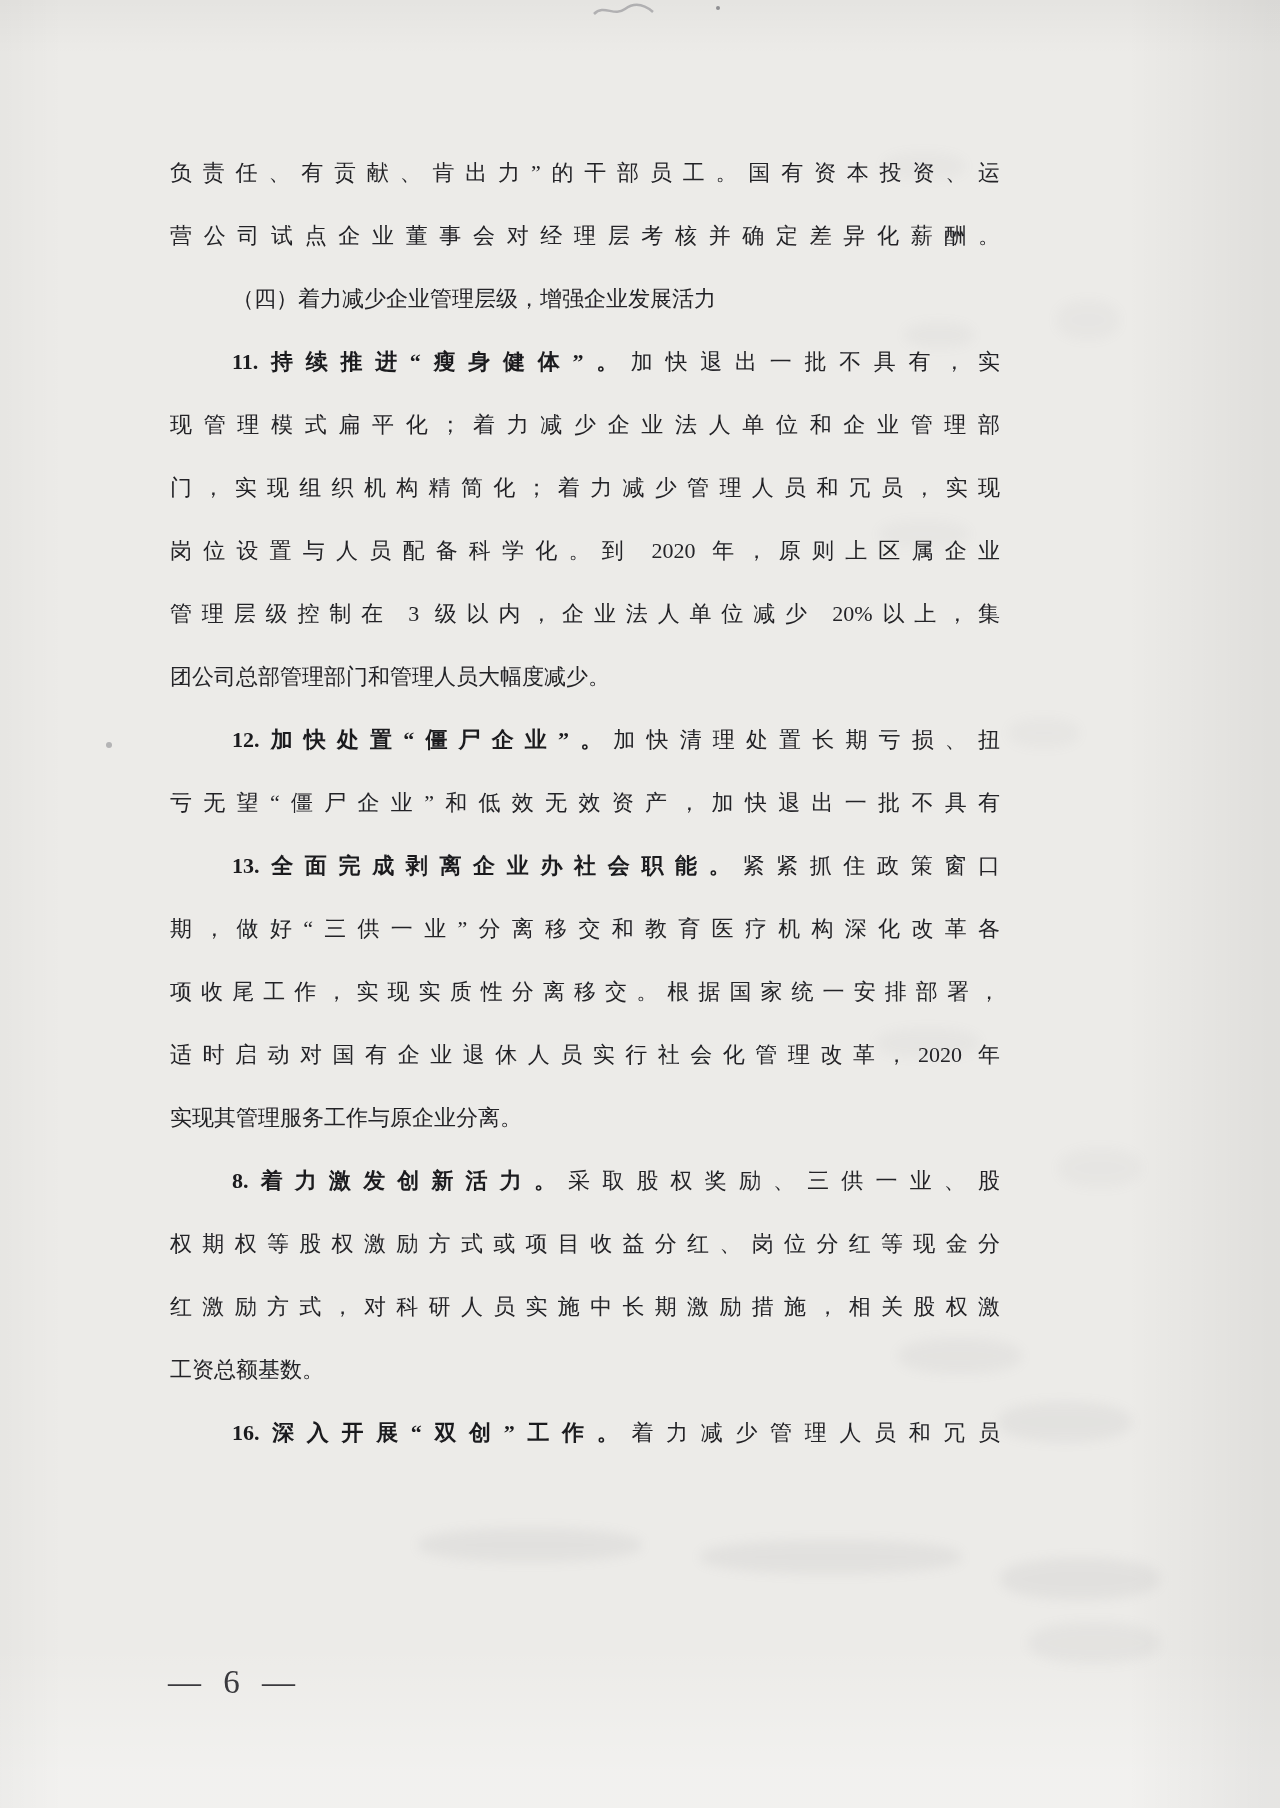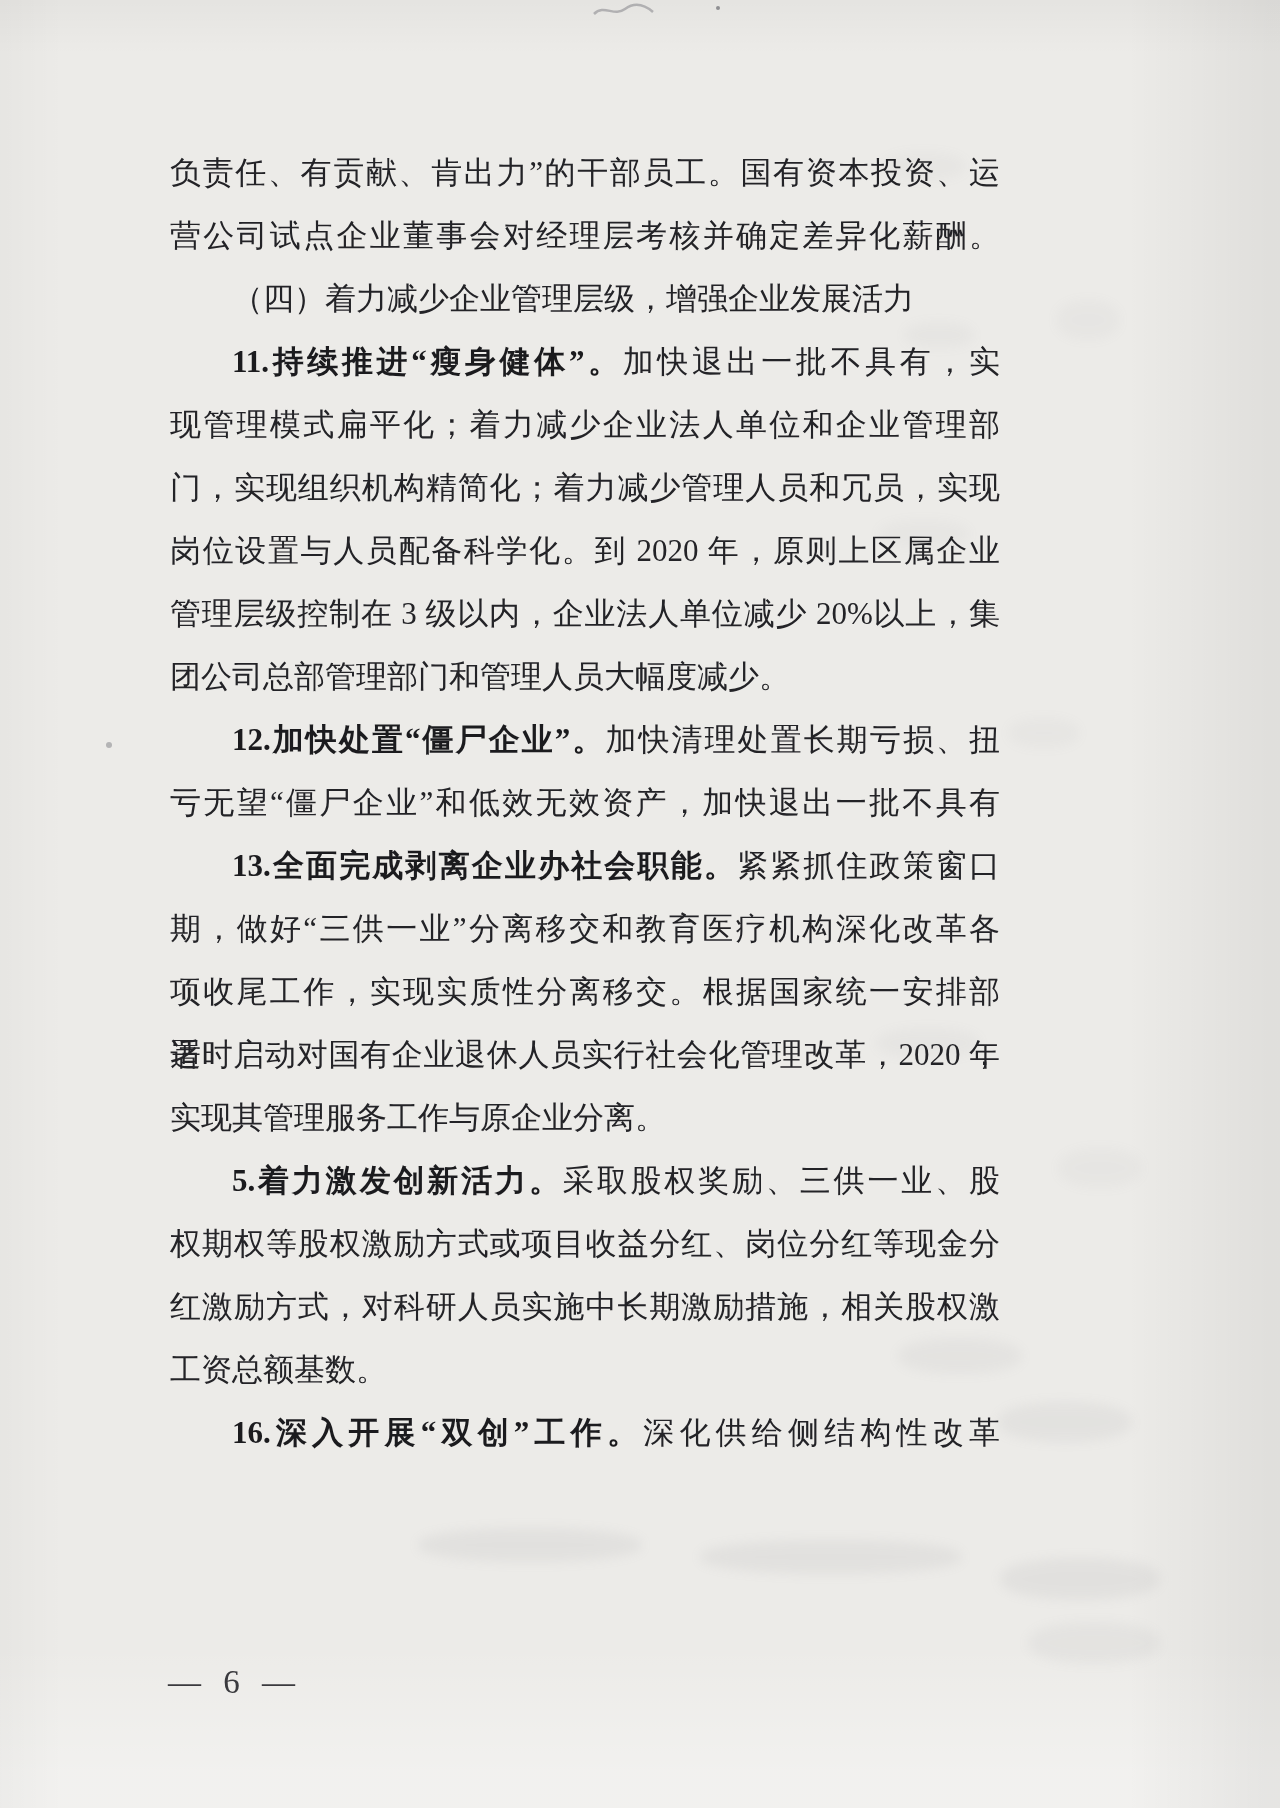--- a/index.html
+++ b/index.html
@@ -13,21 +13,21 @@
     background:
       linear-gradient(to right, rgba(0,0,0,0.025), rgba(0,0,0,0) 5%, rgba(0,0,0,0) 88%, rgba(0,0,0,0.05) 99%),
       linear-gradient(to bottom, rgba(0,0,0,0.03), rgba(0,0,0,0) 3%, rgba(0,0,0,0) 91%, rgba(255,255,255,0.3) 98%),
       #ecebe8;
     color:#232327;
   }
   .textcol{
     position:absolute;left:170px;top:141px;width:830px;
   }
   .line{
-    font-size:31px;line-height:63px;height:63px;
+    font-size:22px;line-height:63px;height:63px;
     text-align:justify;
     color:#232327;
   }
   .line.full{ text-align-last:justify; }
   .line.indent{ padding-left:62px; }
   .line .bold{ font-weight:700;color:#1b1b1e; }
   .footer{
     position:absolute;left:168px;top:1662px;
     font-size:33px;line-height:40px;letter-spacing:7px;color:#3a3a3e;
   }
@@ -75,22 +75,22 @@
     <div class="line full"><span>岗位设置与人员配备科学化。到 2020 年，原则上区属企业</span></div>
     <div class="line full"><span>管理层级控制在 3 级以内，企业法人单位减少 20%以上，集</span></div>
     <div class="line"><span>团公司总部管理部门和管理人员大幅度减少。</span></div>
     <div class="line full indent"><span class="bold">12.加快处置“僵尸企业”。</span><span>加快清理处置长期亏损、扭</span></div>
     <div class="line full"><span>亏无望“僵尸企业”和低效无效资产，加快退出一批不具有</span></div>
     <div class="line full indent"><span class="bold">13.全面完成剥离企业办社会职能。</span><span>紧紧抓住政策窗口</span></div>
     <div class="line full"><span>期，做好“三供一业”分离移交和教育医疗机构深化改革各</span></div>
     <div class="line full"><span>项收尾工作，实现实质性分离移交。根据国家统一安排部署，</span></div>
     <div class="line full"><span>适时启动对国有企业退休人员实行社会化管理改革，2020 年</span></div>
     <div class="line"><span>实现其管理服务工作与原企业分离。</span></div>
-    <div class="line full indent"><span class="bold">5.着力激发创新活力。</span><span>采取股权奖励、三供一业、股</span></div>
+    <div class="line full indent"><span class="bold">8.着力激发创新活力。</span><span>采取股权奖励、三供一业、股</span></div>
     <div class="line full"><span>权期权等股权激励方式或项目收益分红、岗位分红等现金分</span></div>
     <div class="line full"><span>红激励方式，对科研人员实施中长期激励措施，相关股权激</span></div>
     <div class="line"><span>工资总额基数。</span></div>
-    <div class="line full indent"><span class="bold">16.深入开展“双创”工作。</span><span>深化供给侧结构性改革</span></div>
+    <div class="line full indent"><span class="bold">16.深入开展“双创”工作。</span><span>着力减少管理人员和冗员</span></div>
   </div>
 
   <div class="footer">— 6 —</div>
 
 </div>
 
 </body></html>

